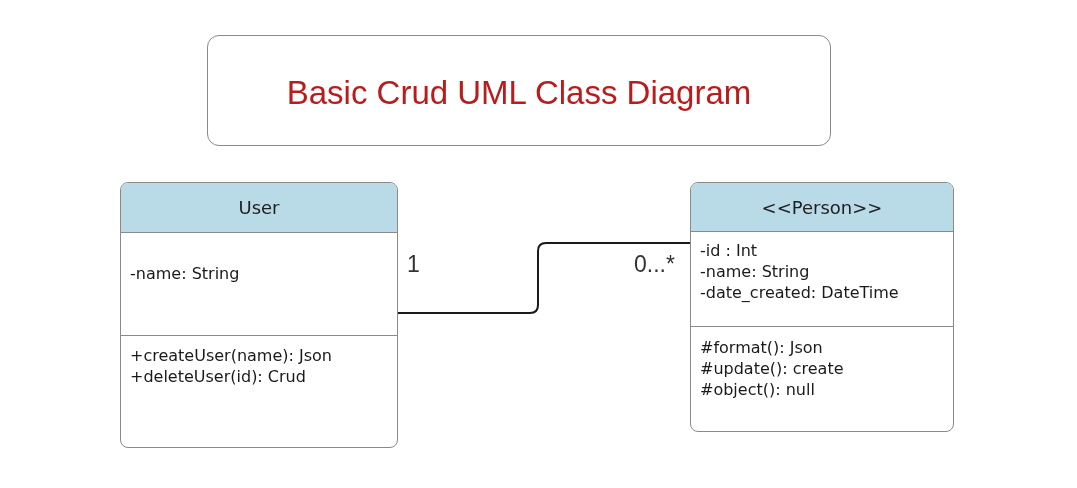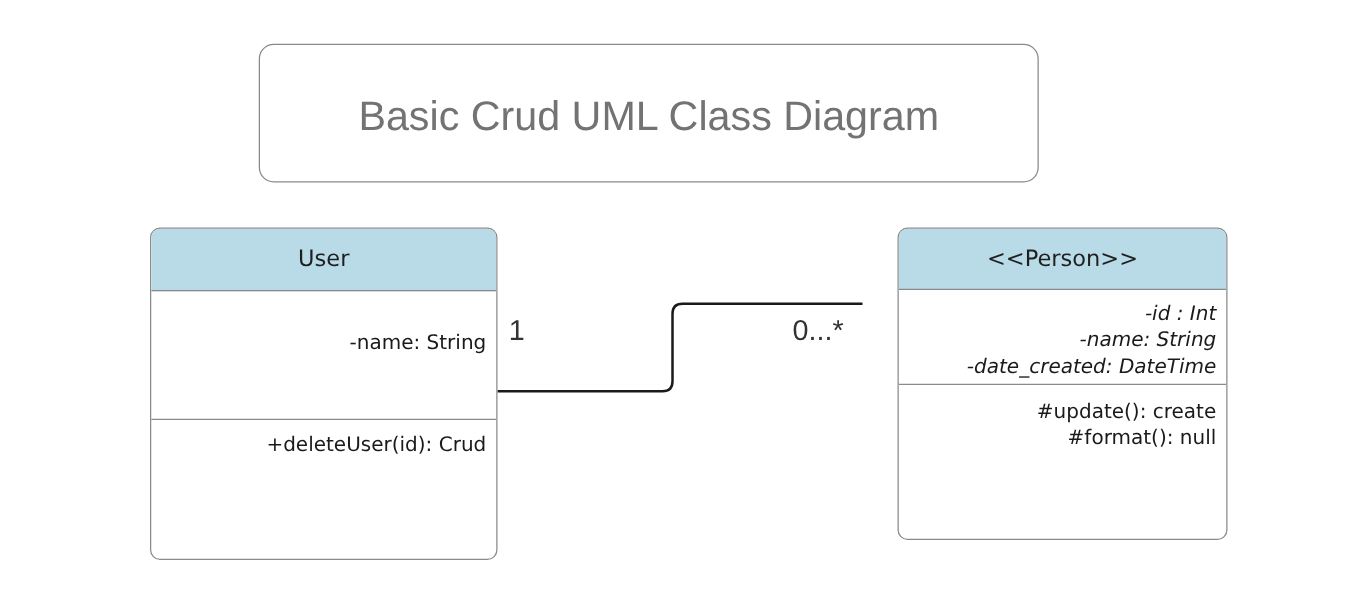--- a/index.html
+++ b/index.html
@@ -21,39 +21,38 @@
     background: #ffffff;
     border: 1.5px solid #8a8a8a;
     border-radius: 12px;
     display: flex;
     align-items: center;
     justify-content: center;
   }
   .title-text {
     font-family: "Liberation Sans", sans-serif;
     font-size: 33px;
-    color: #737373;
+    color: #b91c1c;
     padding-top: 4px;
     white-space: nowrap;
   }
 
   
   .uml-class {
     position: absolute;
     background: #ffffff;
     border: 1.5px solid #8a8a8a;
     border-radius: 8px;
     display: flex;
     flex-direction: column;
     overflow: hidden;
     color: #1a1a1a;
-    text-align: right;
   }
   .uml-class.user   { left: 120px; top: 182px; width: 278px; height: 266px; }
-  .uml-class.person { left: 690px; top: 182px; width: 264px; height: 250px; margin-left: 28px; }
+  .uml-class.person { left: 690px; top: 182px; width: 264px; height: 250px; }
 
   .uml-header {
     background: #b9dbe7;
     border-bottom: 1.5px solid #8a8a8a;
     display: flex;
     align-items: center;
     justify-content: center;
     flex: 0 0 auto;
   }
   .user .uml-header   { height: 50px; }
@@ -64,21 +63,21 @@
     white-space: nowrap;
   }
 
   .uml-attributes {
     border-bottom: 1.5px solid #8a8a8a;
     flex: 0 0 auto;
     font-size: 16px;
     line-height: 21px;
   }
   .user .uml-attributes   { height: 103px; padding: 30px 8px 0 9px; }
-  .person .uml-attributes { height: 76px;  padding: 8px 8px 0 9px; font-style: italic; }
+  .person .uml-attributes { height: 95px;  padding: 8px 8px 0 9px; }
 
   .uml-methods {
     flex: 1 1 auto;
     font-size: 16px;
     line-height: 21px;
   }
   .user .uml-methods   { padding: 9px 8px 0 9px; }
   .person .uml-methods { padding: 10px 8px 0 9px; }
 
   .member { white-space: nowrap; }
@@ -118,32 +117,34 @@
   <span class="multiplicity mult-target">0...*</span>
 
   <div class="uml-class user">
     <div class="uml-header">
       <span class="uml-class-name">User</span>
     </div>
     <div class="uml-attributes">
       <div class="member">-name: String</div>
     </div>
     <div class="uml-methods">
+      <div class="member">+createUser(name): Json</div>
       <div class="member">+deleteUser(id): Crud</div>
     </div>
   </div>
 
   <div class="uml-class person">
     <div class="uml-header">
       <span class="uml-class-name">&lt;&lt;Person&gt;&gt;</span>
     </div>
     <div class="uml-attributes">
       <div class="member">-id : Int</div>
       <div class="member">-name: String</div>
       <div class="member">-date_created: DateTime</div>
     </div>
     <div class="uml-methods">
+      <div class="member">#format(): Json</div>
       <div class="member">#update(): create</div>
-      <div class="member">#format(): null</div>
+      <div class="member">#object(): null</div>
     </div>
   </div>
 
 </div>
 
 </body></html>

